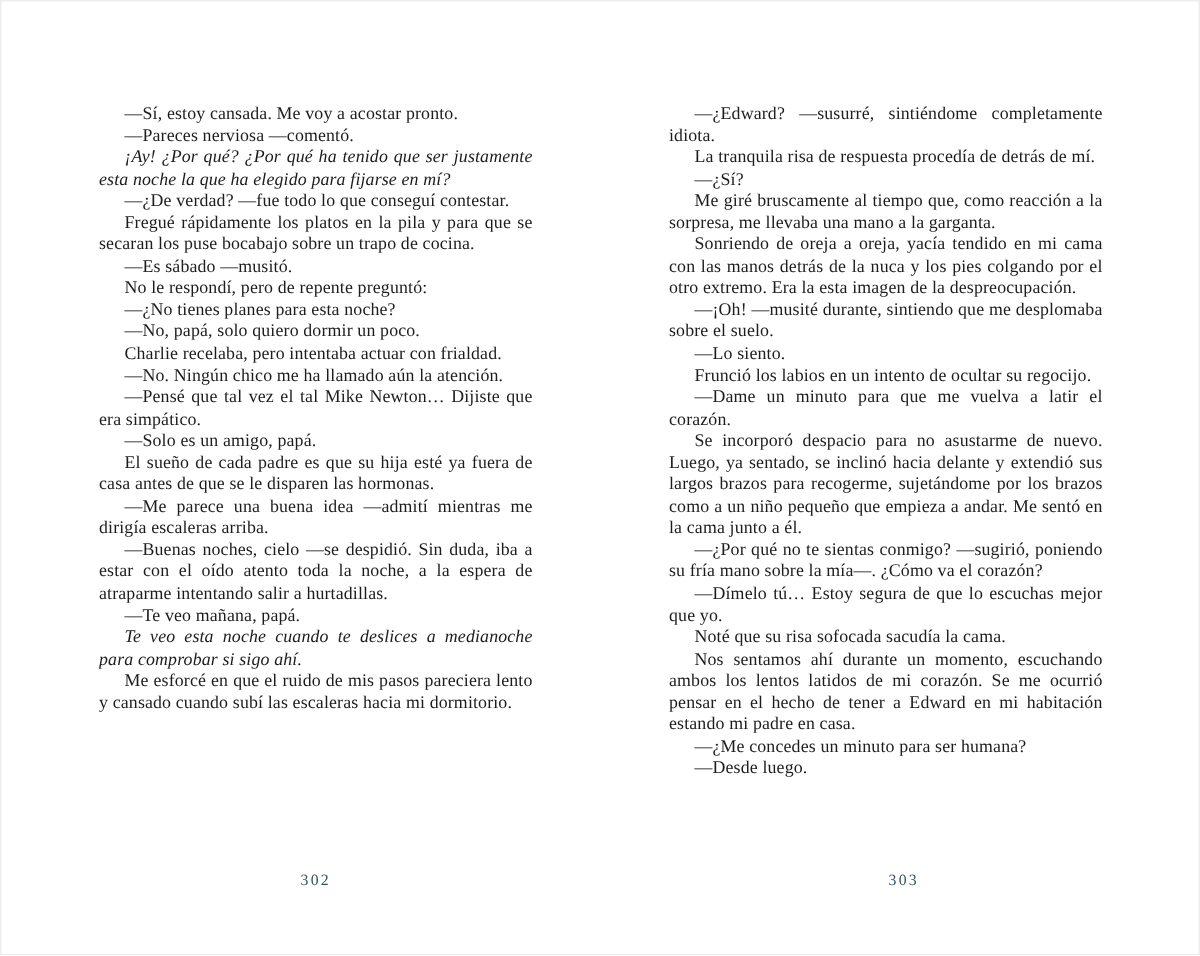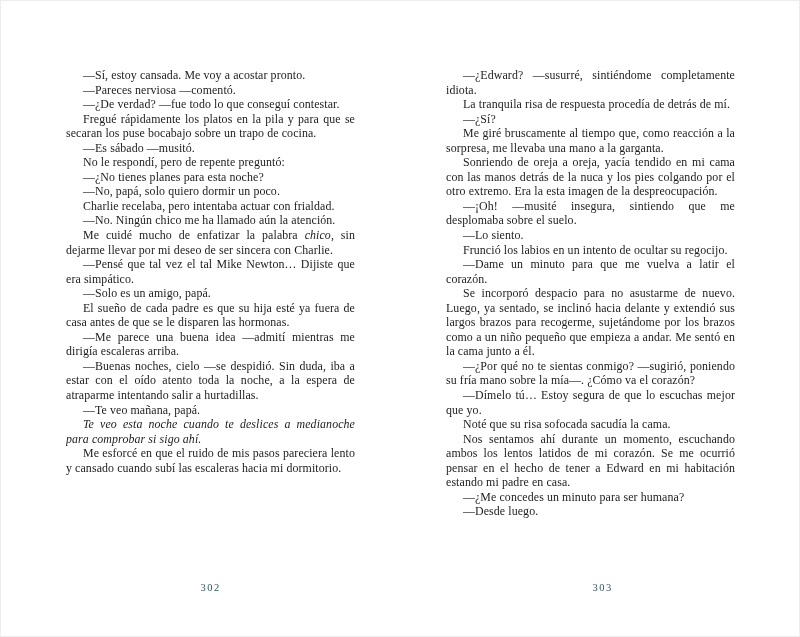--- a/index.html
+++ b/index.html
@@ -58,48 +58,48 @@
 </style>
 </head>
 <body>
 
 <div class="spread">
 
   <section class="page page-left">
     <div class="page-text">
         <p><span>—Sí, estoy cansada. Me voy a acostar pronto.</span></p>
         <p><span>—Pareces nerviosa —comentó.</span></p>
+        <p class="em"><span class="it">¡Ay! ¿Por qué? ¿Por qué ha tenido que ser justamente esta noche la que ha elegido para fijarse en mí?</span></p>
         <p><span>—¿De verdad? —fue todo lo que conseguí contestar.</span></p>
         <p><span>Fregué rápidamente los platos en la pila y para que se secaran los puse bocabajo sobre un trapo de cocina.</span></p>
         <p><span>—Es sábado —musitó.</span></p>
         <p><span>No le respondí, pero de repente preguntó:</span></p>
         <p><span>—¿No tienes planes para esta noche?</span></p>
         <p><span>—No, papá, solo quiero dormir un poco.</span></p>
         <p><span>Charlie recelaba, pero intentaba actuar con frialdad.</span></p>
         <p><span>—No. Ningún chico me ha llamado aún la atención.</span></p>
-        <p><span>Me cuidé mucho de enfatizar la palabra </span><span class="it">chico</span><span>, sin dejarme llevar por mi deseo de ser sincera con Charlie.</span></p>
         <p><span>—Pensé que tal vez el tal Mike Newton… Dijiste que era simpático.</span></p>
         <p><span>—Solo es un amigo, papá.</span></p>
         <p><span>El sueño de cada padre es que su hija esté ya fuera de casa antes de que se le disparen las hormonas.</span></p>
         <p><span>—Me parece una buena idea —admití mientras me dirigía escaleras arriba.</span></p>
         <p><span>—Buenas noches, cielo —se despidió. Sin duda, iba a estar con el oído atento toda la noche, a la espera de atraparme intentando salir a hurtadillas.</span></p>
         <p><span>—Te veo mañana, papá.</span></p>
         <p class="em"><span class="it">Te veo esta noche cuando te deslices a medianoche para comprobar si sigo ahí.</span></p>
         <p><span>Me esforcé en que el ruido de mis pasos pareciera lento y cansado cuando subí las escaleras hacia mi dormitorio.</span></p>
       </div>
   </section>
 
   <section class="page page-right">
     <div class="page-text">
         <p><span>—¿Edward? —susurré, sintiéndome completamente idiota.</span></p>
         <p><span>La tranquila risa de respuesta procedía de detrás de mí.</span></p>
         <p><span>—¿Sí?</span></p>
         <p><span>Me giré bruscamente al tiempo que, como reacción a la sorpresa, me llevaba una mano a la garganta.</span></p>
         <p><span>Sonriendo de oreja a oreja, yacía tendido en mi cama con las manos detrás de la nuca y los pies colgando por el otro extremo. Era la esta imagen de la despreocupación.</span></p>
-        <p><span>—¡Oh! —musité insegura, sintiendo que me desplomaba sobre el suelo.</span></p>
+        <p><span>—¡Oh! —musité durante, sintiendo que me desplomaba sobre el suelo.</span></p>
         <p><span>—Lo siento.</span></p>
         <p><span>Frunció los labios en un intento de ocultar su regocijo.</span></p>
         <p><span>—Dame un minuto para que me vuelva a latir el corazón.</span></p>
         <p><span>Se incorporó despacio para no asustarme de nuevo. Luego, ya sentado, se inclinó hacia delante y extendió sus largos brazos para recogerme, sujetándome por los brazos como a un niño pequeño que empieza a andar. Me sentó en la cama junto a él.</span></p>
         <p><span>—¿Por qué no te sientas conmigo? —sugirió, poniendo su fría mano sobre la mía—. ¿Cómo va el corazón?</span></p>
         <p><span>—Dímelo tú… Estoy segura de que lo escuchas mejor que yo.</span></p>
         <p><span>Noté que su risa sofocada sacudía la cama.</span></p>
         <p><span>Nos sentamos ahí durante un momento, escuchando ambos los lentos latidos de mi corazón. Se me ocurrió pensar en el hecho de tener a Edward en mi habitación estando mi padre en casa.</span></p>
         <p><span>—¿Me concedes un minuto para ser humana?</span></p>
         <p><span>—Desde luego.</span></p>

